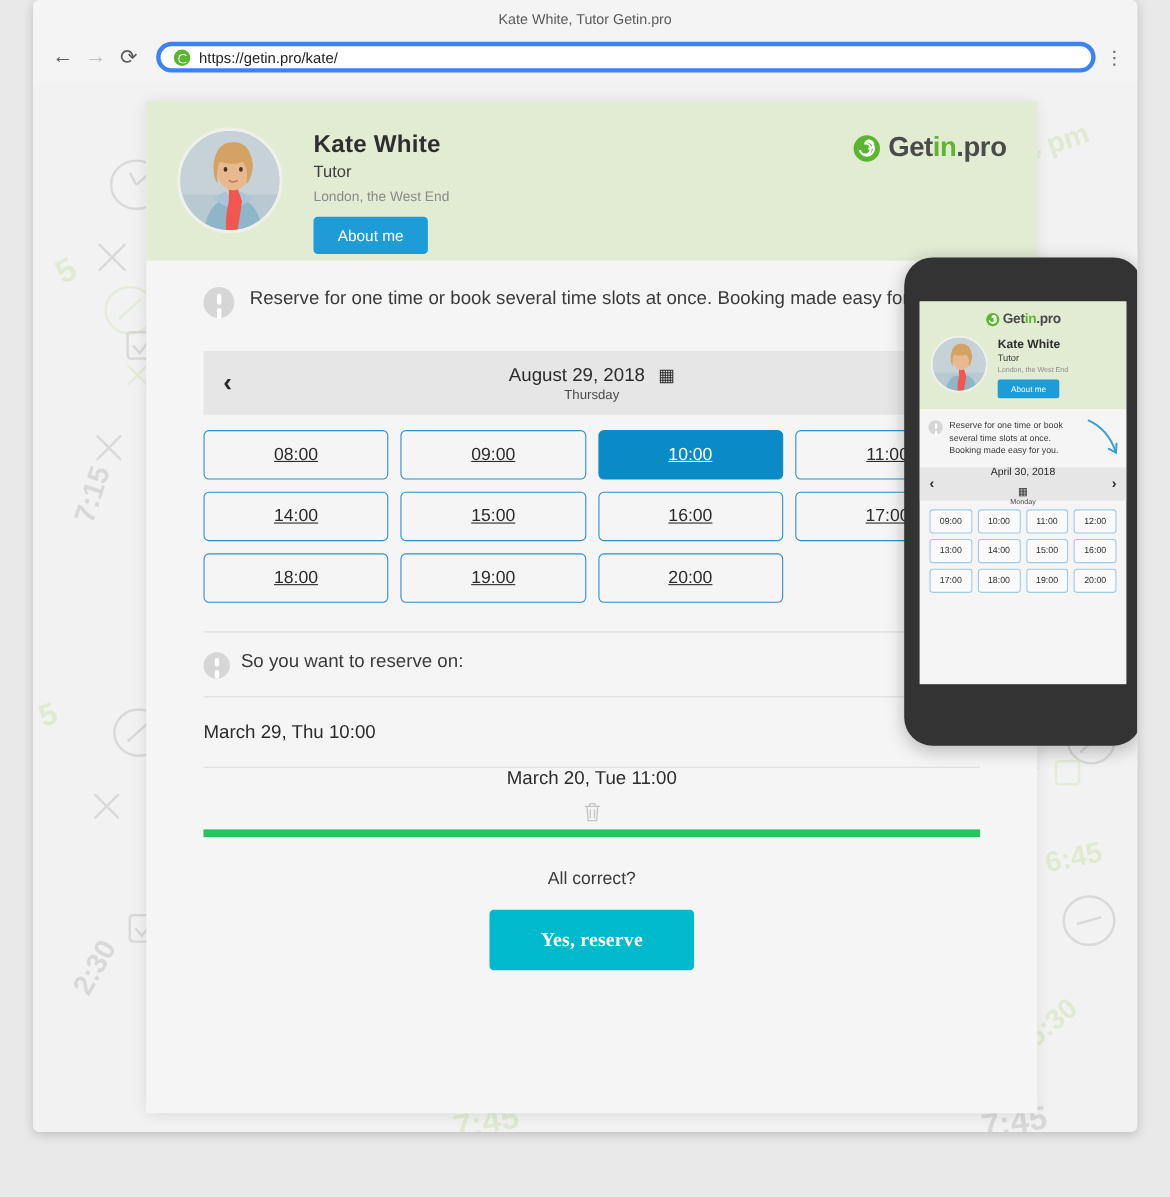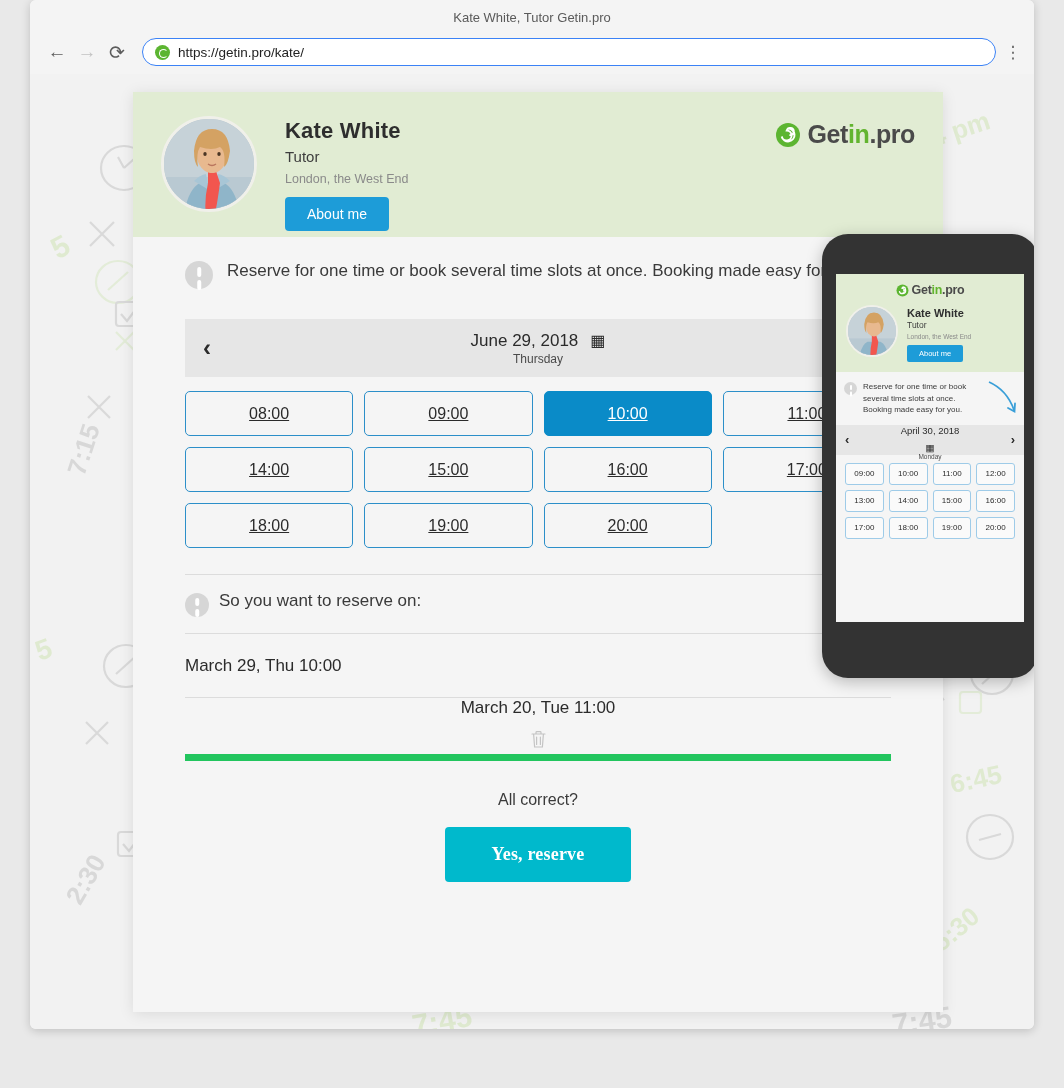--- a/index.html
+++ b/index.html
@@ -29,21 +29,21 @@
     display: flex; align-items: center; padding: 0 12px 4px 12px;
   }
   .nav-btn {
     width: 30px; height: 30px; border-radius: 50%;
     display: flex; align-items: center; justify-content: center;
     font-size: 19px; color: #5c5c5c; flex: 0 0 auto;
   }
   .nav-btn.disabled { color: #c2c2c2; }
   .urlbox {
     flex: 1 1 auto; height: 28px; margin: 0 8px 0 10px;
-    background: #fff; border: 1px solid #3b82f6; border-radius: 14px;
+    background: #fff; border: 4px solid #3b82f6; border-radius: 14px;
     display: flex; align-items: center; padding: 0 12px;
   }
   .url-favicon {
     width: 15px; height: 15px; border-radius: 50%;
     background: #5cb531; margin-right: 8px; flex: 0 0 auto;
     position: relative;
   }
   .url-favicon::after {
     content: ""; position: absolute; left: 4px; top: 4px;
     width: 7px; height: 7px; border-radius: 50%;
@@ -340,21 +340,21 @@
 
       <div class="notice">
         <span class="excl"></span>
         <span class="notice-text">Reserve for one time or book several time slots at once. Booking made easy for you.</span>
       </div>
 
       <div class="datebar">
         <span class="chev">‹</span>
         <div class="date-center">
           <div class="date-main">
-            <span>June 29, 2018</span>
+            <span>August 29, 2018</span>
             <span class="cal-ico">▦</span>
           </div>
           <div class="date-sub">Thursday</div>
         </div>
       </div>
 
       <div class="slots" id="slot-grid">
           <div class="slot">08:00</div>
           <div class="slot">09:00</div>
           <div class="slot sel">10:00</div>

